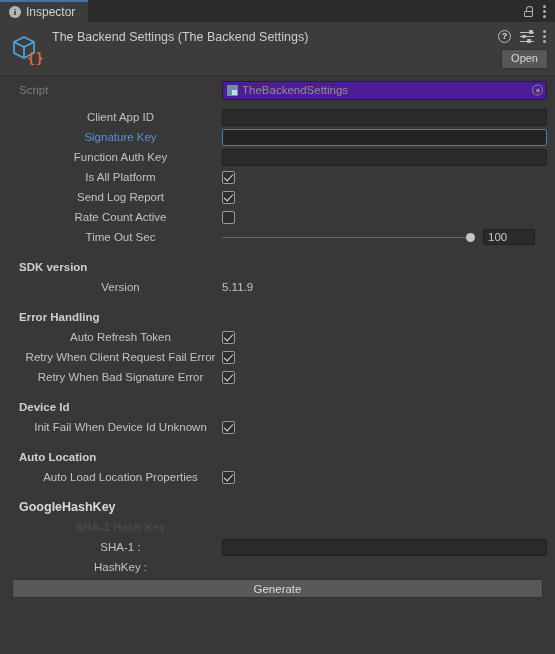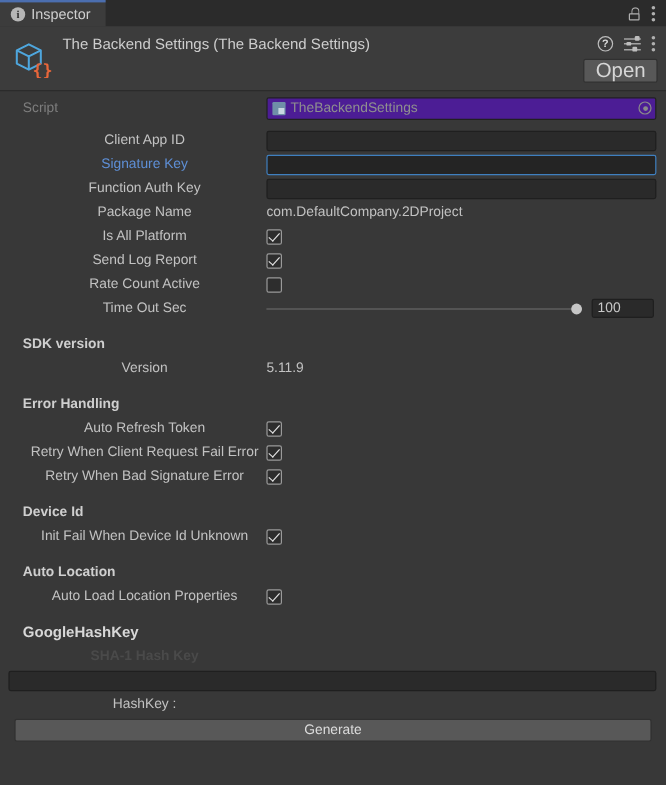--- a/index.html
+++ b/index.html
@@ -99,21 +99,21 @@
   .hdr-icons {
     position: absolute; right: 9px; top: 8px;
     display: flex; align-items: center; gap: 9px;
   }
   .open-btn {
     position: absolute; right: 7px; top: 27px;
     background: #585858;
     border: 1px solid #303030;
     border-radius: 2px;
     color: #d6d6d6;
-    font-size: 17px;
+    font-size: 11px;
     padding: 2px 9px 3px;
     line-height: 13px;
   }
 
   
   .body-area { padding: 0 7px; position: relative; }
 
   .row {
     height: 20px;
     display: flex;
@@ -203,21 +203,21 @@
   }
   .slider .knob {
     position: absolute; top: 2.2px; right: 0; width: 9px; height: 9px;
     border-radius: 50%; background: #c6c6c6;
   }
   .numfield {
     width: 52px; height: 16px; background: #2a2a2a;
     border: 1px solid #1f1f1f; border-radius: 2px;
     color: #c8c8c8; font-size: 11.5px;
     display: flex; align-items: center; padding-left: 4px;
-    box-sizing: border-box; margin-right: 3px;
+    box-sizing: border-box; margin-right: 13px;
   }
 
   .plainvalue { color: #c2c2c2; }
 
   .gen-btn {
     margin: 2px 5px 0 5px;
     height: 17px;
     background: #585858;
     border: 1px solid #303030;
     border-radius: 2px;
@@ -305,26 +305,20 @@
       </div>
   </div>
 
   <div class="row">
     <div class="lbl">Function Auth Key</div>
     <div class="field">
         <div class="textfield"></div>
       </div>
   </div>
 
-  <div class="row">
-    <div class="lbl">Package Name</div>
-    <div class="field">
-        <span class="plainvalue">com.DefaultCompany.2DProject</span>
-      </div>
-  </div>
 
   <div class="row">
     <div class="lbl">Is All Platform</div>
     <div class="field">
         <span class="cbox on"></span>
       </div>
   </div>
 
   <div class="row">
     <div class="lbl">Send Log Report</div>
@@ -404,20 +398,21 @@
       </div>
   </div>
 
   <div class="spacer"></div>
 
   <div class="section-head big">GoogleHashKey</div>
   <div class="row">
     <div class="lbl dim" style="font-weight:bold">SHA-1 Hash Key</div>
   </div>
   <div class="row sha-row">
+    <div class="lbl">SHA-1 :</div>
     <div class="field">
         <div class="textfield"></div>
       </div>
   </div>
   <div class="row">
     <div class="lbl">HashKey :</div>
     <div class="field"></div>
   </div>
   <div class="gen-btn">Generate</div>
 </div>

